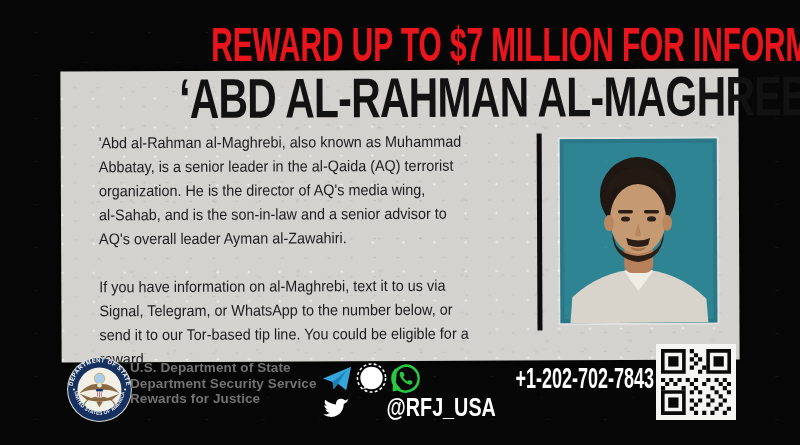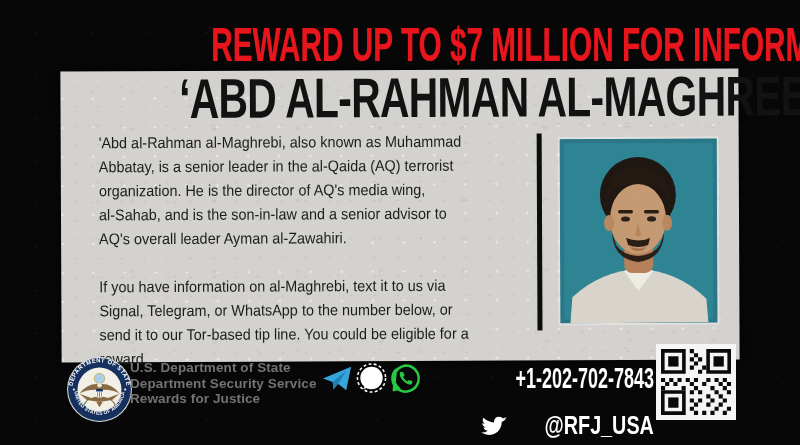--- a/index.html
+++ b/index.html
@@ -67,29 +67,29 @@
   }
 
   .footer-seal { position: absolute; left: 66px; top: 356px; width: 67px; height: 67px; z-index: 3; }
   .agency {
     position: absolute; left: 130px; top: 360px; z-index: 3;
     color: #737373; font-weight: bold; font-size: 13.5px; line-height: 15.5px;
     letter-spacing: .1px; white-space: nowrap;
   }
   .contact {
     position: absolute; right: 146px; top: 362px; z-index: 3;
-    display: flex; flex-direction: column; align-items: flex-end; gap: 11px;
+    display: flex; flex-direction: column; 
   }
   .contact-row1 { display: flex; align-items: center; height: 32px; }
   .contact-row1 .app-icon { width: 33px; height: 33px; margin-right: 1px; }
   .phone {
     display: inline-block; color: #fff; font-weight: bold; font-size: 30px; line-height: 32px;
     white-space: nowrap; transform: scale(0.60, 1); transform-origin: right center;
   }
-  .contact-row2 { display: flex; align-items: center; height: 26px; margin-top: 7px; }
+  .contact-row2 { display: flex; align-items: center; height: 26px; margin-top: 0px; }
   .twitter-bird { width: 29px; height: 24px; margin-right: 2px; }
   .handle {
     display: inline-block; color: #fff; font-weight: bold; font-size: 26px; line-height: 26px;
     white-space: nowrap; transform: scale(0.76, 1); transform-origin: right center;
   }
   .qr-box {
     position: absolute; left: 656px; top: 344px; width: 80px; height: 76px;
     background: #f5f5f3; z-index: 3; padding: 5px;
   }
 </style>

